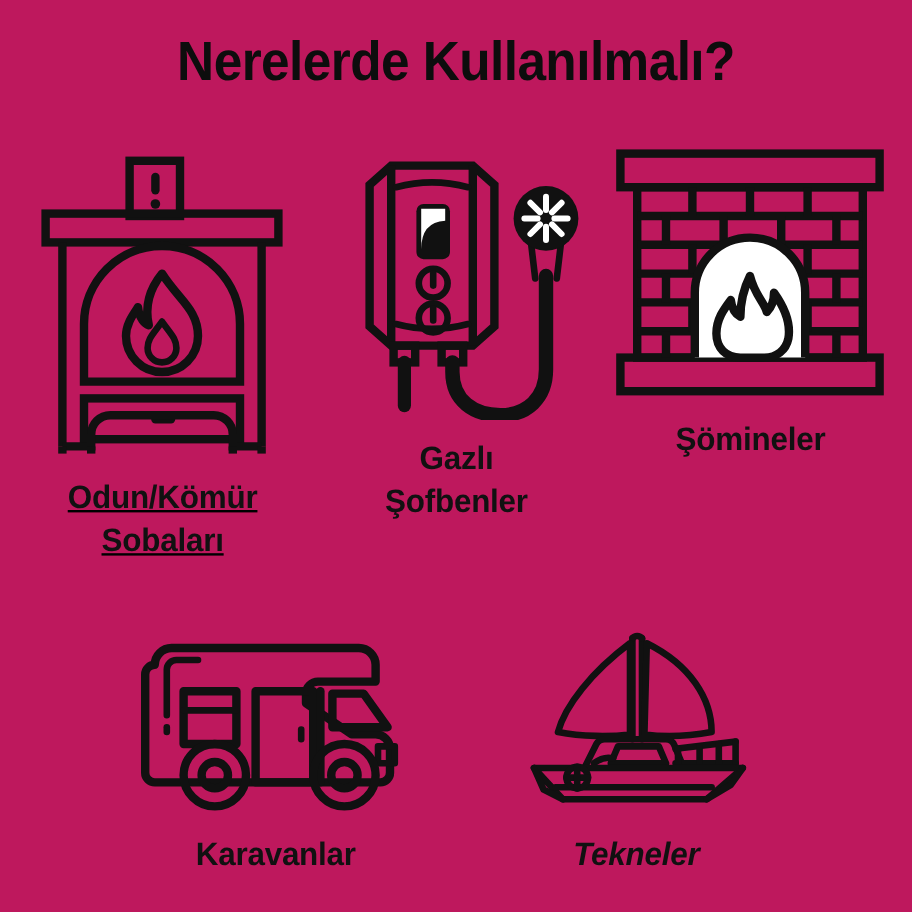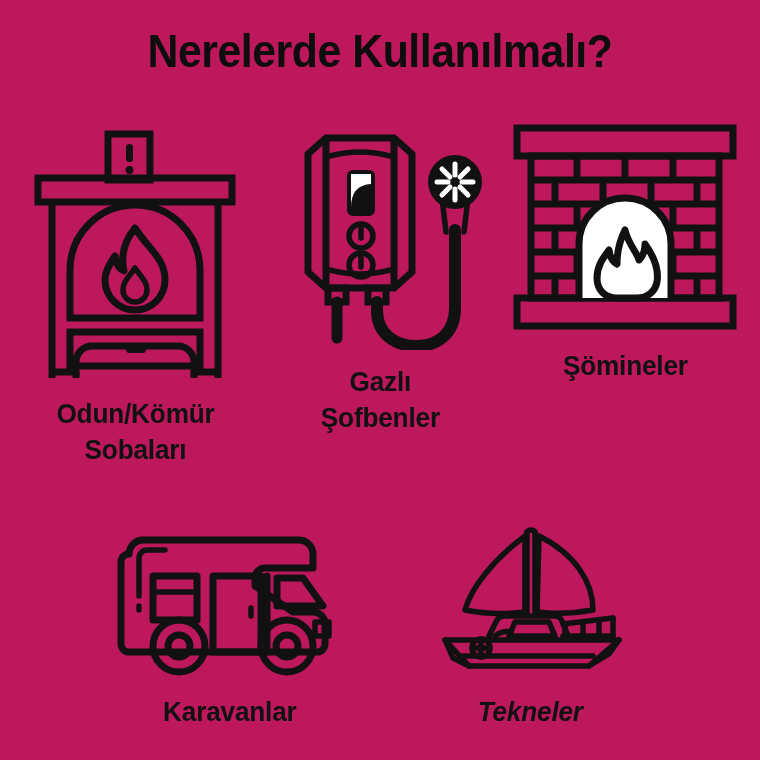--- a/index.html
+++ b/index.html
@@ -64,21 +64,21 @@
     font-size: 27px;
     font-weight: bold;
     line-height: 1.35;
     color: #111111;
     letter-spacing: -0.2px;
     white-space: pre-line;
     transform: scaleX(0.97);
   }
 
   
-  .col-stove    { width: 250px; }
+  .col-stove    { width: 250px; text-decoration: underline; }
   .col-fire     { width: 250px; }
   .col-heater   { width: 240px; }
   .col-caravan  { width: 300px; justify-content: space-between; }
   .col-boat     { width: 300px; font-style: italic; }
 
   .col-stove .item-label   { margin-top: 6px; }
   .col-fire  .item-label   { margin-top: 14px; }
   .col-heater .item-label  { margin-top: 14px; }
   .col-caravan .item-label { margin-top: 14px; }
   .col-boat .item-label    { margin-top: 16px; }

